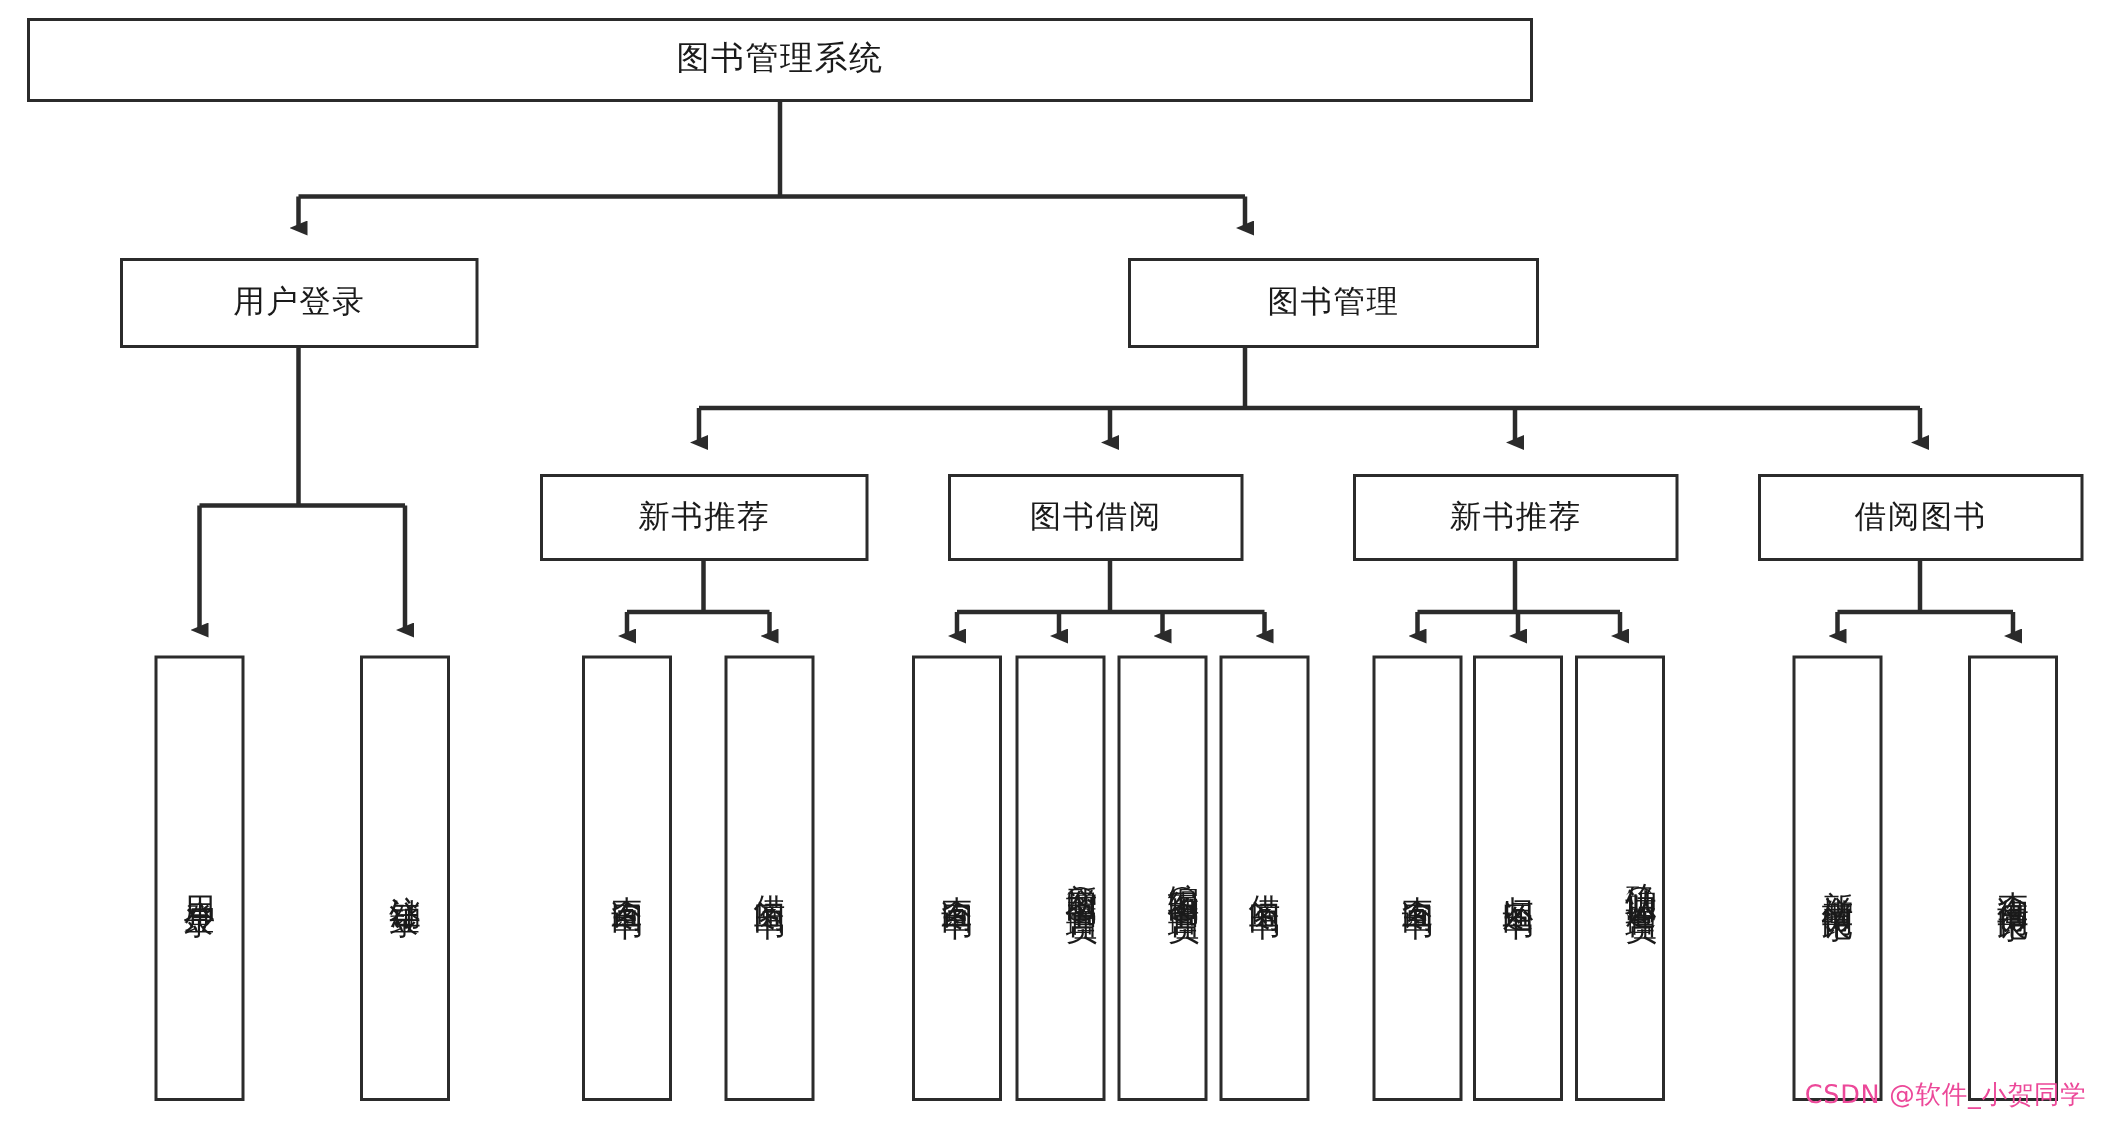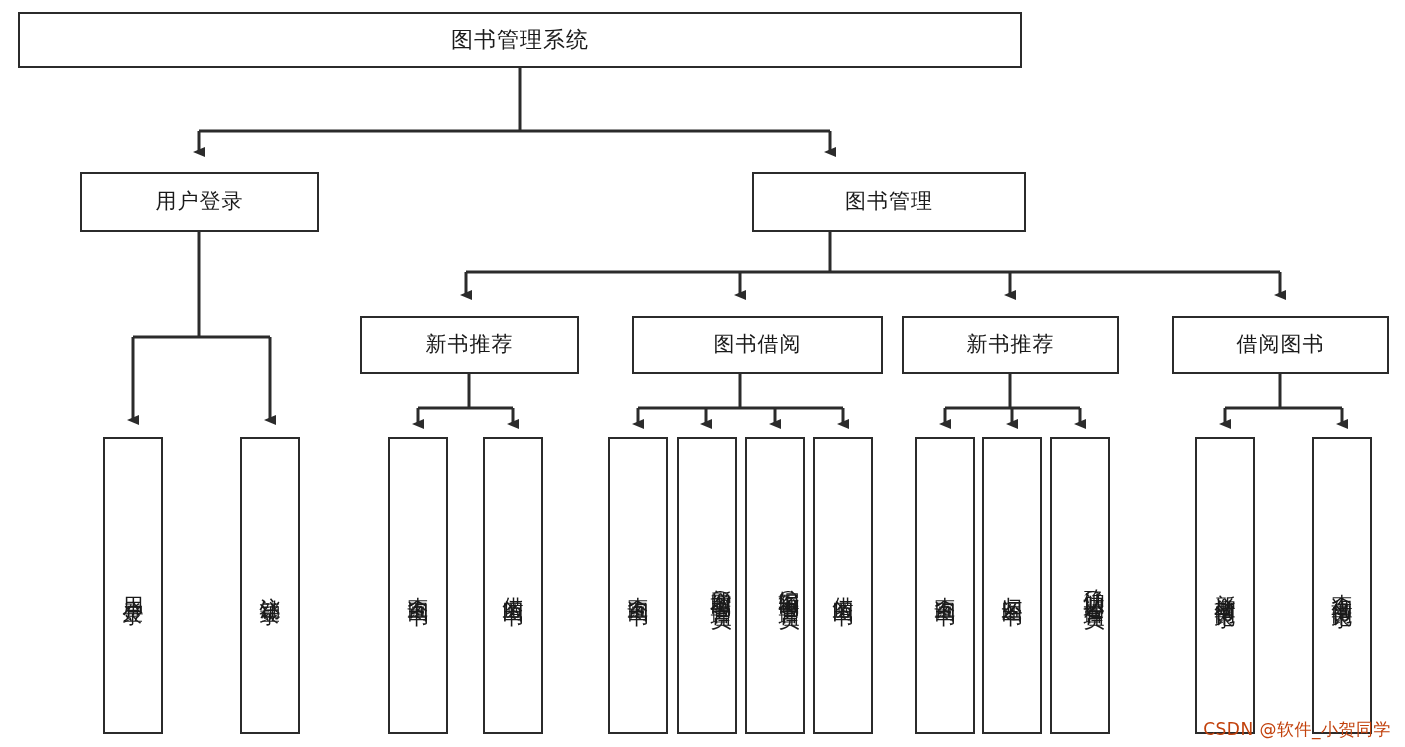--- a/index.html
+++ b/index.html
@@ -54,21 +54,21 @@
     justify-content: center;
   }
   .node.leaf.centered {
     align-items: center;
   }
   .watermark {
     position: absolute;
     right: 14px;
     bottom: 6px;
     font-size: 17px;
-    color: #c2410c;
+    color: #ec4899;
     letter-spacing: 0.5px;
     white-space: nowrap;
   }
 </style>
 </head>
 <body>
 
 <div id="canvas">
 
   <svg class="connectors" viewBox="0 0 1405 747">
@@ -120,21 +120,21 @@
       <path d="M1342,408 L1342,424" marker-end="url(#arrow)"></path>
     </g>
   </svg>
 
   <div class="node horiz root" style="left:18px; top:12px; width:1004px; height:56px;">图书管理系统</div>
 
   <div class="node horiz" style="left:80px; top:172px; width:239px; height:60px;">用户登录</div>
   <div class="node horiz" style="left:712px; top:172px; width:274px; height:60px;margin-left:40px;">图书管理</div>
 
   <div class="node horiz" style="left:360px; top:316px; width:219px; height:58px;">新书推荐</div>
-  <div class="node horiz" style="left:632px; top:316px; width:251px; height:58px;">图书借阅</div>
+  <div class="node horiz" style="left:632px; top:316px; width:197px; height:58px;">图书借阅</div>
   <div class="node horiz" style="left:902px; top:316px; width:217px; height:58px;">新书推荐</div>
   <div class="node horiz" style="left:1172px; top:316px; width:217px; height:58px;">借阅图书</div>
 
   <div class="node leaf centered" style="left:103px; top:437px; width:60px; height:297px;">用户登录</div>
   <div class="node leaf centered" style="left:240px; top:437px; width:60px; height:297px;">注销登录</div>
 
   <div class="node leaf centered" style="left:388px; top:437px; width:60px; height:297px;">查询图书</div>
   <div class="node leaf centered" style="left:483px; top:437px; width:60px; height:297px;">借阅图书</div>
 
   <div class="node leaf centered" style="left:608px; top:437px; width:60px; height:297px;">查询图书</div>

